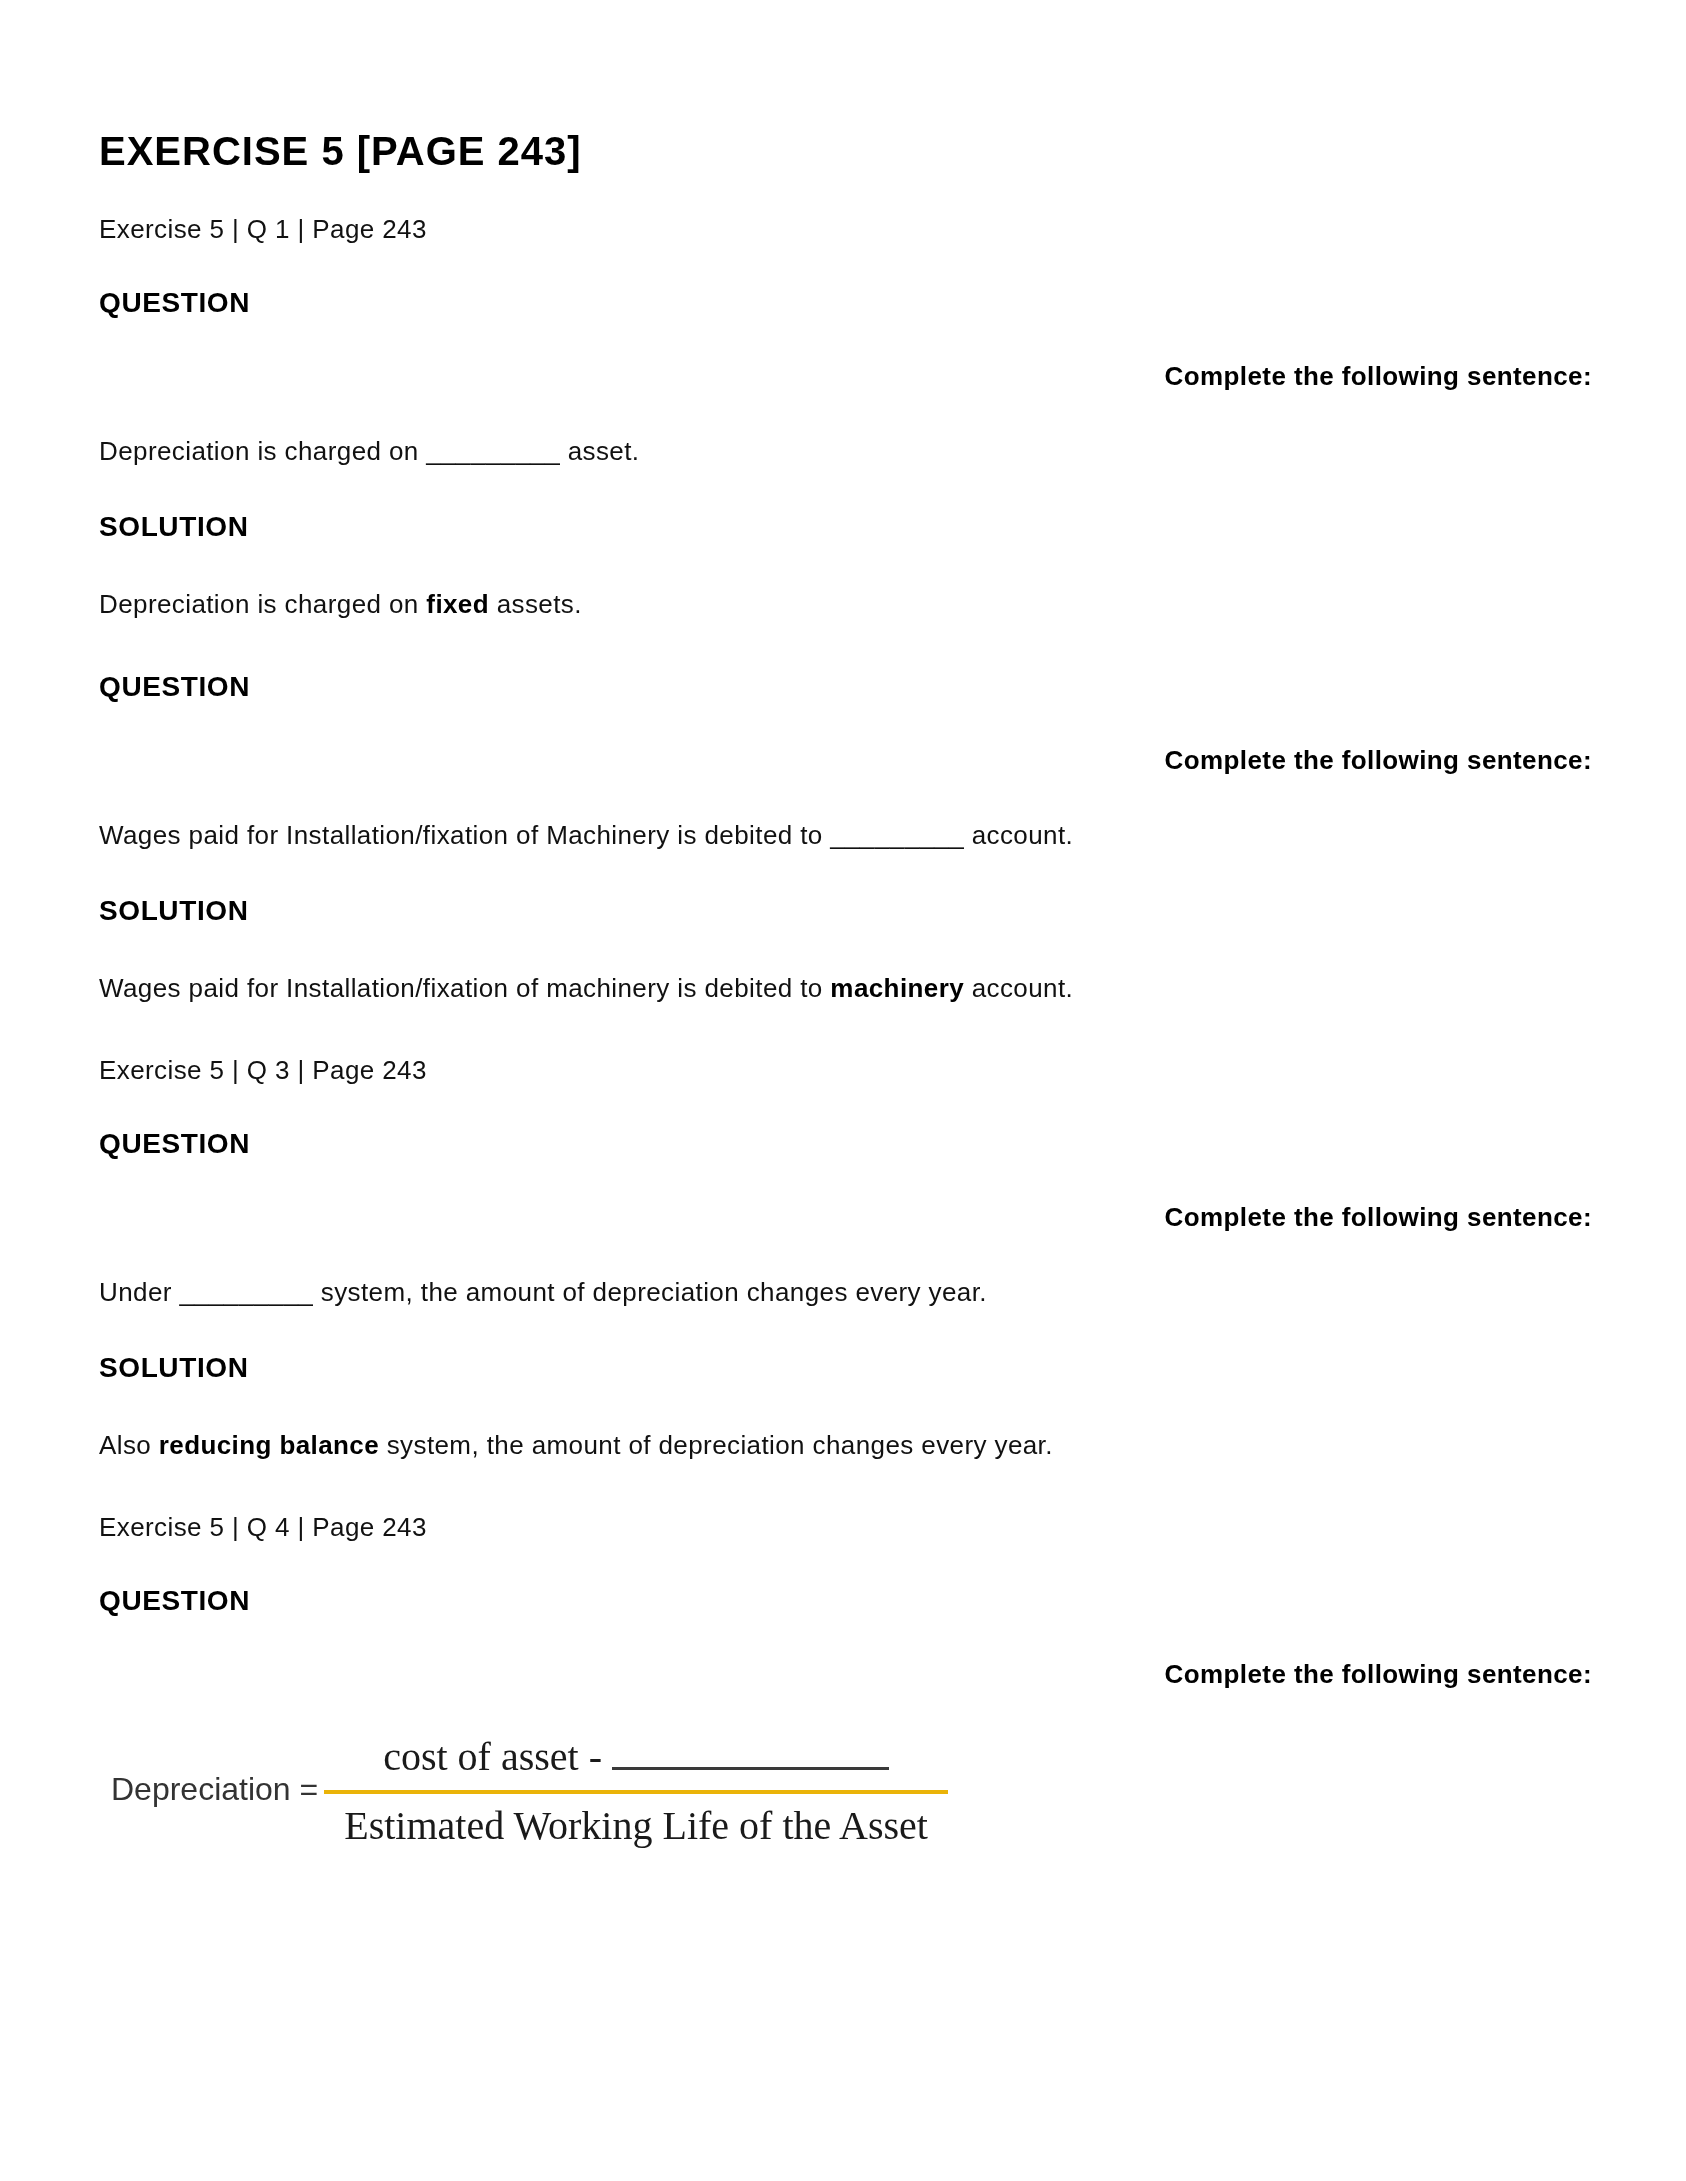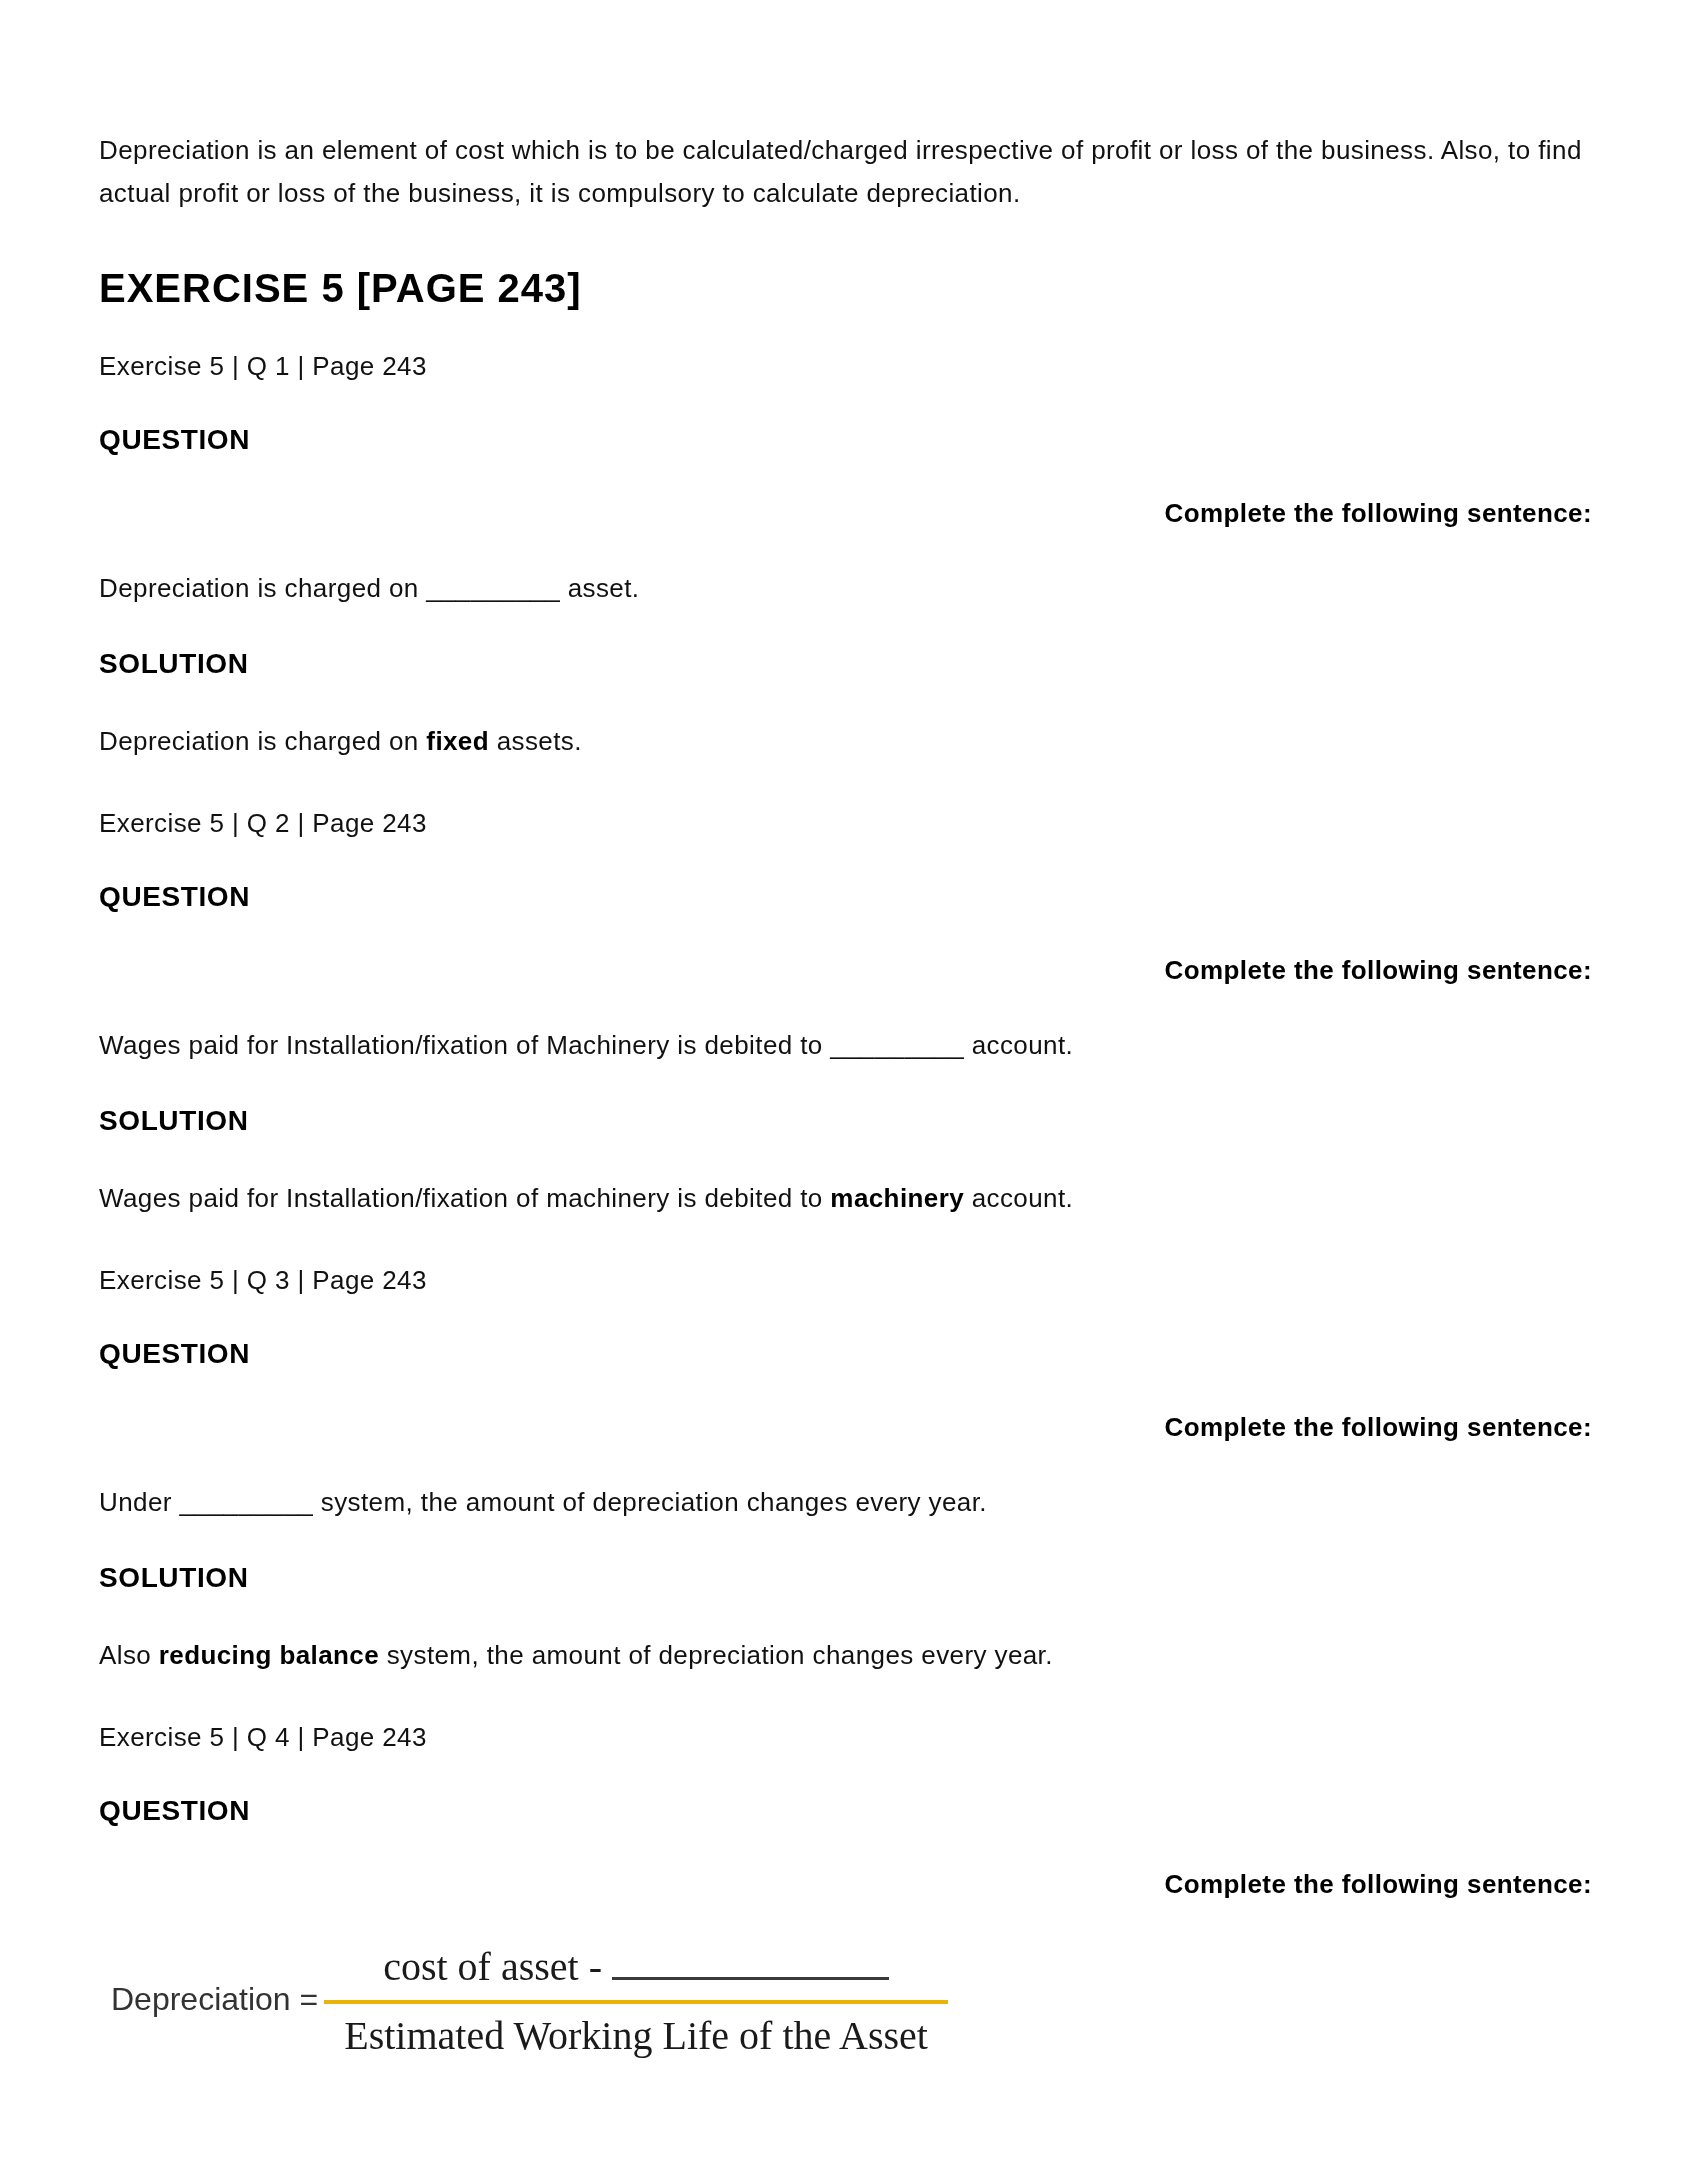--- a/index.html
+++ b/index.html
@@ -95,35 +95,33 @@
     margin-left: 10px;
     vertical-align: baseline;
   }
   b { font-weight: bold; color: #000000; }
 </style>
 </head>
 <body>
 
 <div class="page">
 
-  <p class="intro">Depreciation is an element of cost which is to be calculated/charged irrespective of profit or loss of the business. Also, to find actual profit or loss of the business, it is compulsory to calculate depreciation.</p>
 
   <h1 class="exercise-heading">EXERCISE 5 [PAGE 243]</h1>
 
   <section>
     <p class="breadcrumb">Exercise 5 | Q 1 | Page 243</p>
     <h3 class="label">QUESTION</h3>
     <p class="prompt">Complete the following sentence:</p>
     <p class="body-line">Depreciation is charged on _________ asset.</p>
     <h3 class="label solution-label">SOLUTION</h3>
     <p class="body-line solution-text"><span>Depreciation is charged on </span><b>fixed</b><span> assets.</span></p>
   </section>
 
   <section>
-    <p class="breadcrumb">Exercise 5 | Q 2 | Page 243</p>
     <h3 class="label">QUESTION</h3>
     <p class="prompt">Complete the following sentence:</p>
     <p class="body-line">Wages paid for Installation/fixation of Machinery is debited to _________ account.</p>
     <h3 class="label solution-label">SOLUTION</h3>
     <p class="body-line solution-text"><span>Wages paid for Installation/fixation of machinery is debited to </span><b>machinery</b><span> account.</span></p>
   </section>
 
   <section>
     <p class="breadcrumb">Exercise 5 | Q 3 | Page 243</p>
     <h3 class="label">QUESTION</h3>

